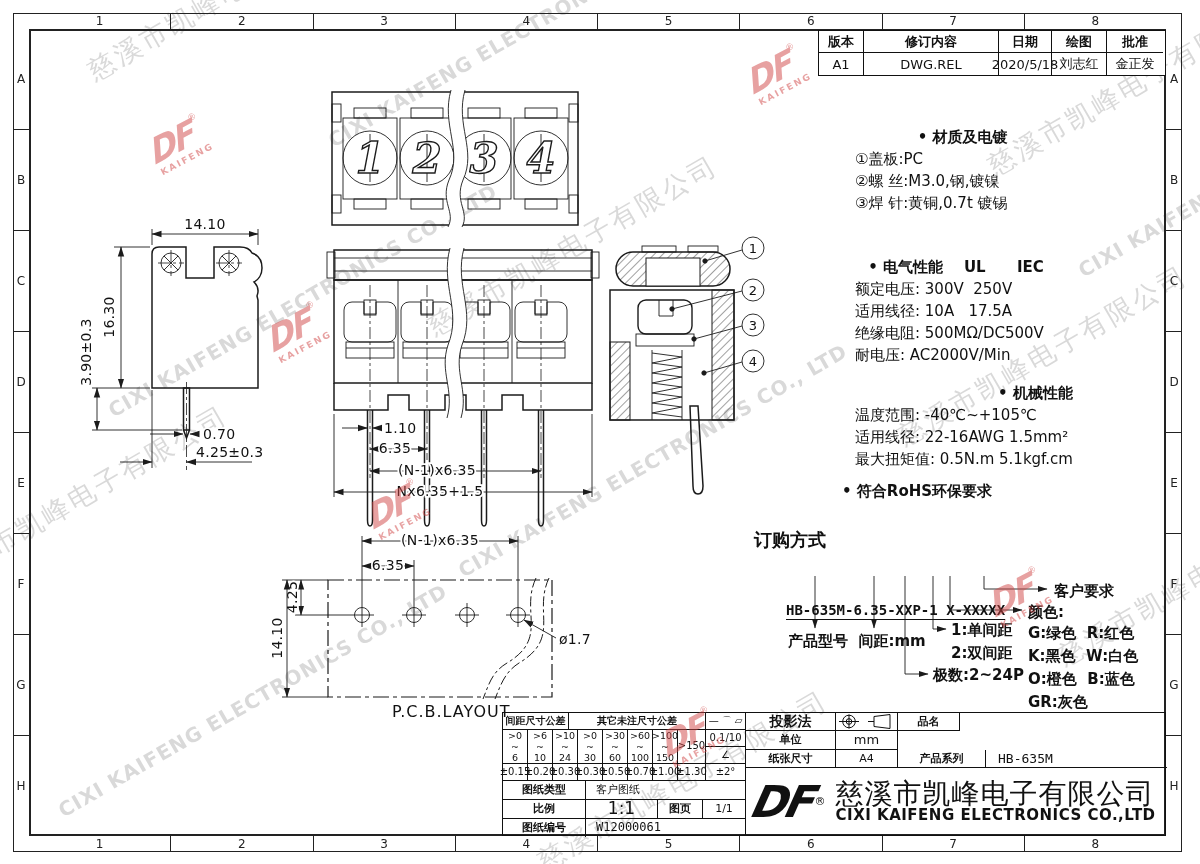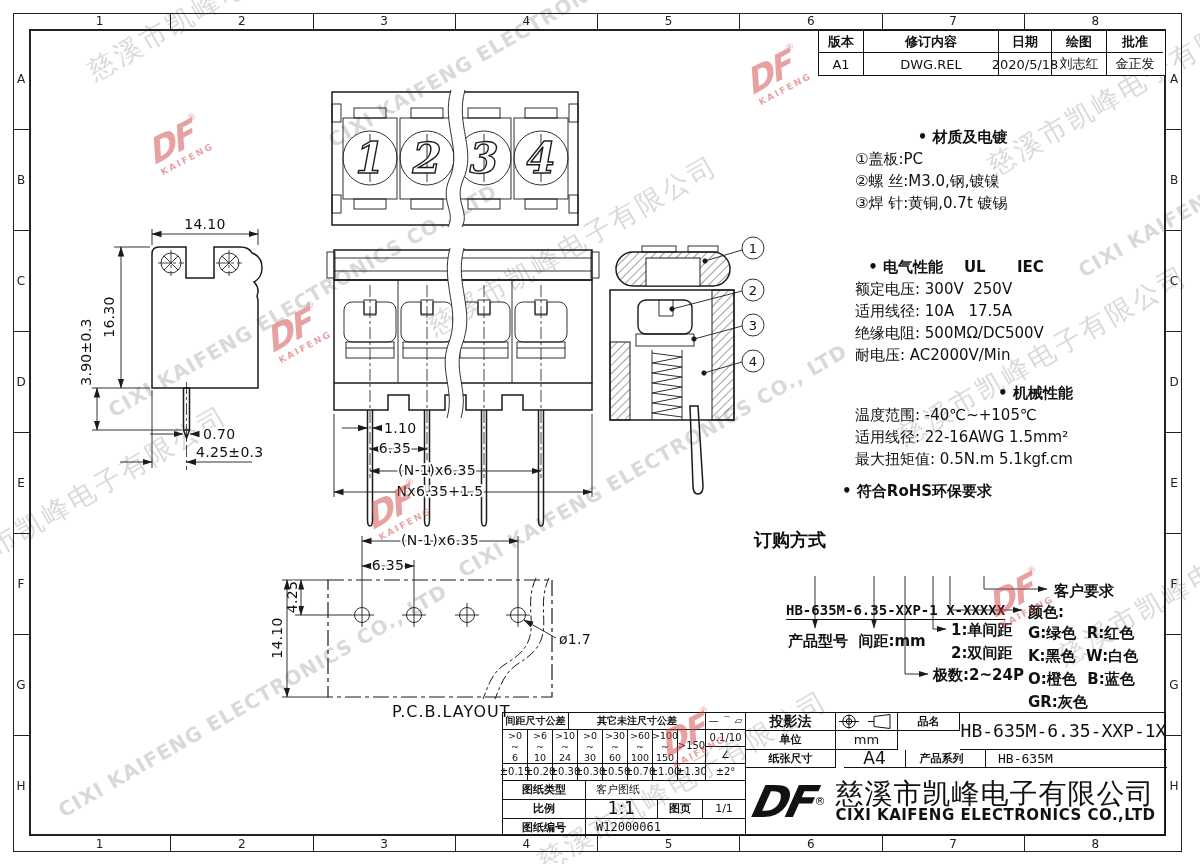--- a/index.html
+++ b/index.html
@@ -537,23 +537,22 @@
             <line x1="11" y1="0.5" x2="11" y2="14.5"></line>
             <circle cx="11" cy="7.5" r="6.3"></circle>
             <circle cx="11" cy="7.5" r="2.8"></circle>
             <path d="M30,7.5 h6 M36,2.5 L52,0.5 V14.5 L36,12.5 Z"></path>
           </g>
         </svg>
     </div>
     <div class="c br bb b" style="left:243px;top:18px;width:90px;height:19px;font-size:11px">单位</div>
     <div class="c br bb" style="left:333px;top:18px;width:62px;height:19px;font-size:13px">mm</div>
     <div class="c br bb b" style="left:243px;top:37px;width:90px;height:18px;font-size:11px">纸张尺寸</div>
-    <div class="c br bb" style="left:341px;top:37px;width:62px;height:18px;font-size:17px">A4</div>
+    <div class="c br bb" style="left:333px;top:37px;width:62px;height:18px;font-size:11px">A4</div>
     <div class="c br bb b" style="left:395px;top:0;width:62px;height:18px;font-size:11px">品名</div>
-    <div class="c mono bb" style="left:457px;top:0;width:207px;height:37px;font-size:18px">HB-635M-6.35-XXP-1X</div>
     <div class="c br bb b" style="left:395px;top:37px;width:88px;height:18px;font-size:11px">产品系列</div>
     <div class="c mono bb" style="left:483px;top:37px;width:181px;height:18px;font-size:13px;justify-content:flex-start;padding-left:12px">HB-635M</div>
 
     <div class="company">
       <span class="df-logo">DF</span>
       <span class="regm">®</span>
       <span class="co-names">
         <div class="co-cn">慈溪市凯峰电子有限公司</div>
         <div class="co-en">CIXI KAIFENG ELECTRONICS CO.,LTD</div>
       </span>

